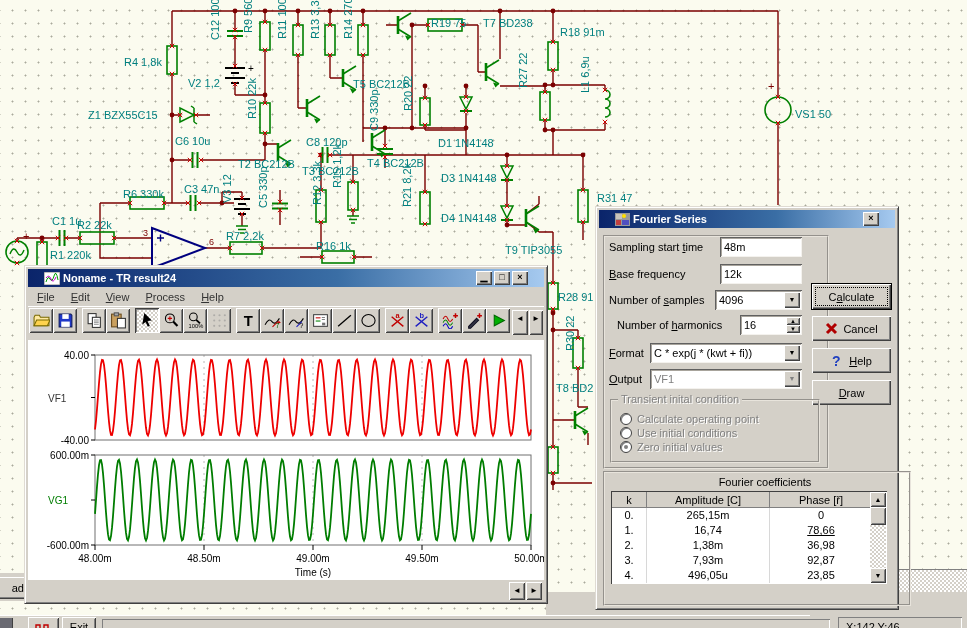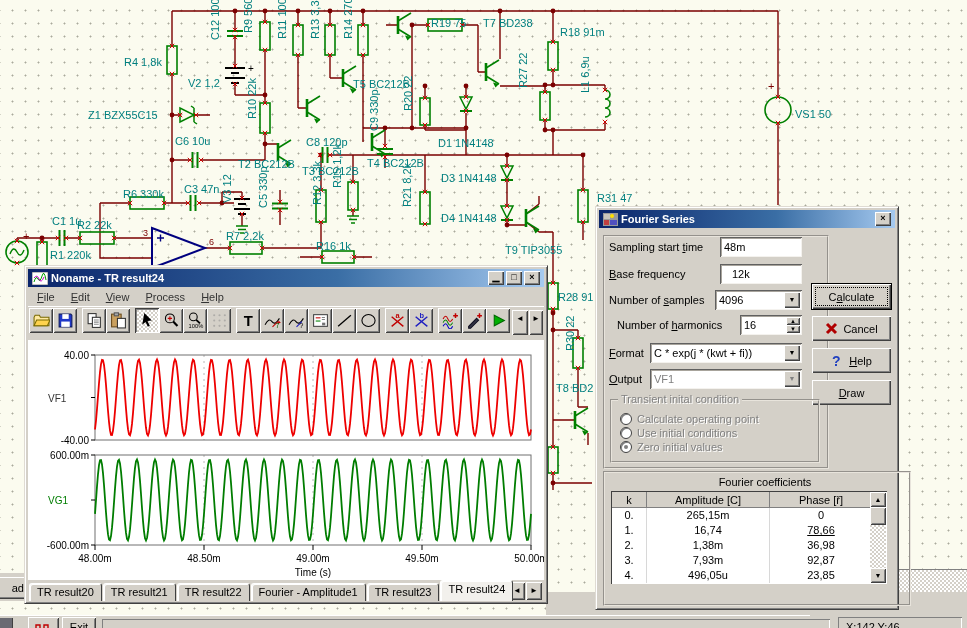--- a/index.html
+++ b/index.html
@@ -9,21 +9,21 @@
     background-image:radial-gradient(circle,#a9a99c 0.9px,transparent 1.1px);
     background-size:13px 13px;background-position:6px 4px;}
   svg text{font-family:"Liberation Sans",sans-serif;}
   .abs{position:absolute;}
   
   .face{background:#d4d0c8;}
   .win{border:1px solid;border-color:#dfdbd3 #404040 #404040 #dfdbd3;
        box-shadow:inset 1px 1px #fff, inset -1px -1px #808080;background:#d4d0c8;}
   .titlebar{position:absolute;left:3px;right:3px;top:3px;height:18px;
     background:linear-gradient(90deg,#0a246a,#3a6ea5 60%,#a6caf0);
-    color:#fff;font-weight:bold;font-size:11px;display:flex;align-items:center;gap:3px;padding:0 4px;}
+    color:#fff;font-weight:bold;font-size:11px;display:flex;align-items:center;gap:3px;padding:0 16px;}
   .tbtn3{margin-left:auto;display:flex;gap:2px;}
   .cap-btn{width:16px;height:14px;background:#d4d0c8;box-shadow:inset 1px 1px #fff,inset -1px -1px #404040,inset -2px -2px #808080;
     font-size:9px;line-height:13px;text-align:center;color:#000;font-weight:bold;}
   .btn3d{background:#d4d0c8;box-shadow:inset 1px 1px #fff,inset -1px -1px #404040,inset 2px 2px #d4d0c8,inset -2px -2px #808080;}
   .btn3d.pressed{box-shadow:inset 1px 1px #404040,inset -1px -1px #fff,inset 2px 2px #808080;
     background-image:repeating-conic-gradient(#fff 0% 25%,#d4d0c8 0% 50%);background-size:4px 4px;}
   .sunkfld{background:#fff;box-shadow:inset 1px 1px #606060,inset -1px -1px #f4f2ee,inset 2px 2px #a8a49c;}
   .groove{border:2px groove #e8e4dc;padding-left:16px;}
   .u{text-decoration:underline;}
   
@@ -429,28 +429,20 @@
           <text x="176" y="222" text-anchor="middle" font-size="10" fill="#000">48.50m</text>
           <path d="M285,205V210" stroke="#000" fill="none"></path>
           <text x="285" y="222" text-anchor="middle" font-size="10" fill="#000">49.00m</text>
           <path d="M394,205V210" stroke="#000" fill="none"></path>
           <text x="394" y="222" text-anchor="middle" font-size="10" fill="#000">49.50m</text>
           <path d="M503,205V210" stroke="#000" fill="none"></path>
           <text x="503" y="222" text-anchor="middle" font-size="10" fill="#000">50.00m</text>
           <text x="285" y="236" text-anchor="middle" font-size="10" fill="#000">Time (s)</text>
         </svg>
     </div>
-    <div id="rw-tabs">
-        <div class="tab">TR result20</div>
-        <div class="tab">TR result21</div>
-        <div class="tab">TR result22</div>
-        <div class="tab">Fourier - Amplitude1</div>
-        <div class="tab">TR result23</div>
-        <div class="tab active">TR result24</div>
-      </div>
     <div class="abs btn3d tsb" style="left: 484px; top: 316px;">◄</div>
     <div class="abs btn3d tsb" style="left: 501px; top: 316px;">►</div>
   </div>
 
   <div id="fdlg" class="abs win" style="left:595px;top:206px;width:302px;height:402px;z-index:40;">
     <div class="titlebar">
       <svg width="15" height="13" viewBox="0 0 15 13">
         <rect x="0" y="0" width="15" height="13" fill="#9a9a9a"></rect>
         <rect x="1" y="1" width="6" height="5" fill="#c8c4bc"></rect>
         <circle cx="9" cy="3" r="2" fill="#ffe000"></circle>
@@ -460,21 +452,21 @@
       <span>Fourier Series</span>
       <span class="tbtn3">
           <span class="cap-btn">×</span>
         </span>
     </div>
     <div class="abs groove" style="left:7px;top:28px;width:206px;height:230px;"></div>
     <div id="fields">
         <div class="dlg-label" style="top: 34px;">Sampling start <span class="u">t</span>ime</div>
         <div class="abs sunkfld" style="left: 124px; top: 30px; width: 82px; height: 20px; line-height: 20px;"><span style="padding-left: 4px; color: rgb(0, 0, 0);">48m</span></div>
         <div class="dlg-label" style="top: 61px;"><span class="u">B</span>ase frequency</div>
-        <div class="abs sunkfld" style="left: 124px; top: 57px; width: 82px; height: 20px; line-height: 20px;"><span style="padding-left: 12px; color: rgb(0, 0, 0);">12k</span></div>
+        <div class="abs sunkfld" style="left: 124px; top: 57px; width: 82px; height: 20px; line-height: 20px;"><span style="padding-left: 4px; color: rgb(0, 0, 0);">12k</span></div>
         <div class="dlg-label" style="top: 87px;">Number of <span class="u">s</span>amples</div>
         <div class="abs sunkfld" style="left: 119px; top: 83px; width: 87px; height: 20px; line-height: 20px;"><span style="padding-left: 4px; color: rgb(0, 0, 0);">4096</span><div class="combo-btn">▼</div></div>
         <div class="dlg-label" style="top: 112px; padding-left: 8px;">Number of <span class="u">h</span>armonics</div>
         <div class="abs sunkfld" style="left: 144px; top: 108px; width: 62px; height: 20px; line-height: 20px;"><span style="padding-left: 4px; color: rgb(0, 0, 0);">16</span><div style="position: absolute; right: 2px; top: 2px; bottom: 2px; width: 14px; display: flex; flex-direction: column;">
             <div class="btn3d" style="flex: 1 1 0%; font-size: 6px; line-height: 8px; text-align: center;">▲</div>
             <div class="btn3d" style="flex: 1 1 0%; font-size: 6px; line-height: 8px; text-align: center;">▼</div>
           </div></div>
         <div class="dlg-label" style="top: 140px;"><span class="u">F</span>ormat</div>
         <div class="abs sunkfld" style="left: 54px; top: 136px; width: 152px; height: 20px; line-height: 20px;"><span style="padding-left: 4px; color: rgb(0, 0, 0);">C * exp(j * (kwt + fi))</span><div class="combo-btn">▼</div></div>
         <div class="dlg-label" style="top: 166px;"><span class="u">O</span>utput</div>

